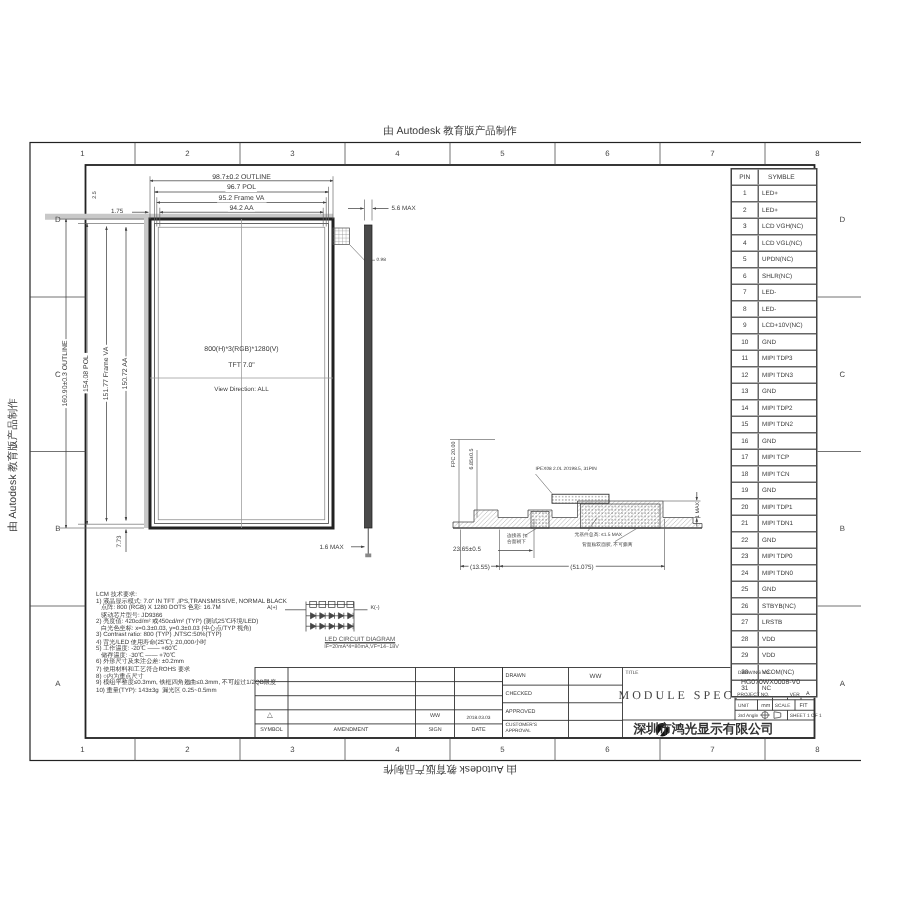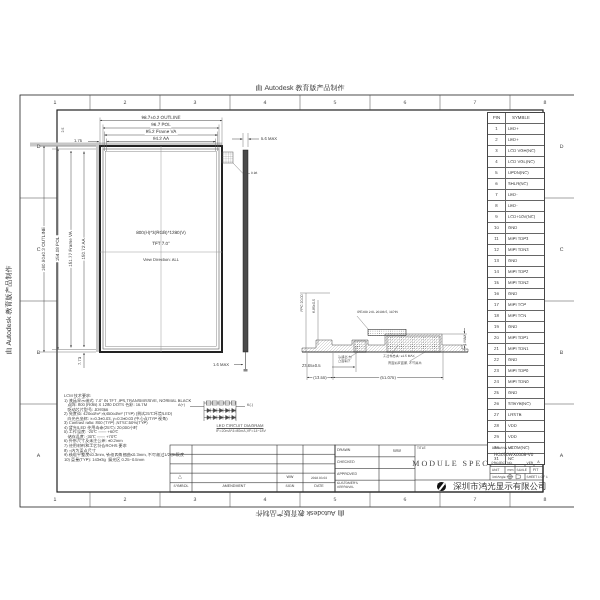--- a/index.html
+++ b/index.html
@@ -395,15 +395,15 @@
   <div class="lb f3" style="left:491.5px;top:461.5px;">PROJECT NO.</div>
   <div class="lb f3" style="left:526.5px;top:461.5px;">VER</div>
   <div class="lb f35 ctr" style="left:538.5px;top:461px;">A</div>
   <div class="lb f3" style="left:492px;top:468.8px;">UNIT</div>
   <div class="lb f35" style="left:507.5px;top:468.5px;">mm</div>
   <div class="lb f3" style="left:516.5px;top:468.8px;">SCALE</div>
   <div class="lb f35" style="left:533px;top:468.5px;">FIT</div>
   <div class="lb f3" style="left:492px;top:475.5px;">3rd Angle</div>
   <div class="lb f3" style="left:526.5px;top:475.5px;">SHEET 1 OF 1</div>
   <div id="logo"></div>
-  <div class="lb serif ctr2" style="left:500px;top:486px;font-size:8.5px;font-weight:normal;color:#333;">深圳市鸿光显示有限公司</div>
+  <div class="lb serif ctr2" style="left:469px;top:486px;font-size:8.5px;font-weight:bold;color:#333;">深圳市鸿光显示有限公司</div>
 
 </div>
 
 </body></html>

